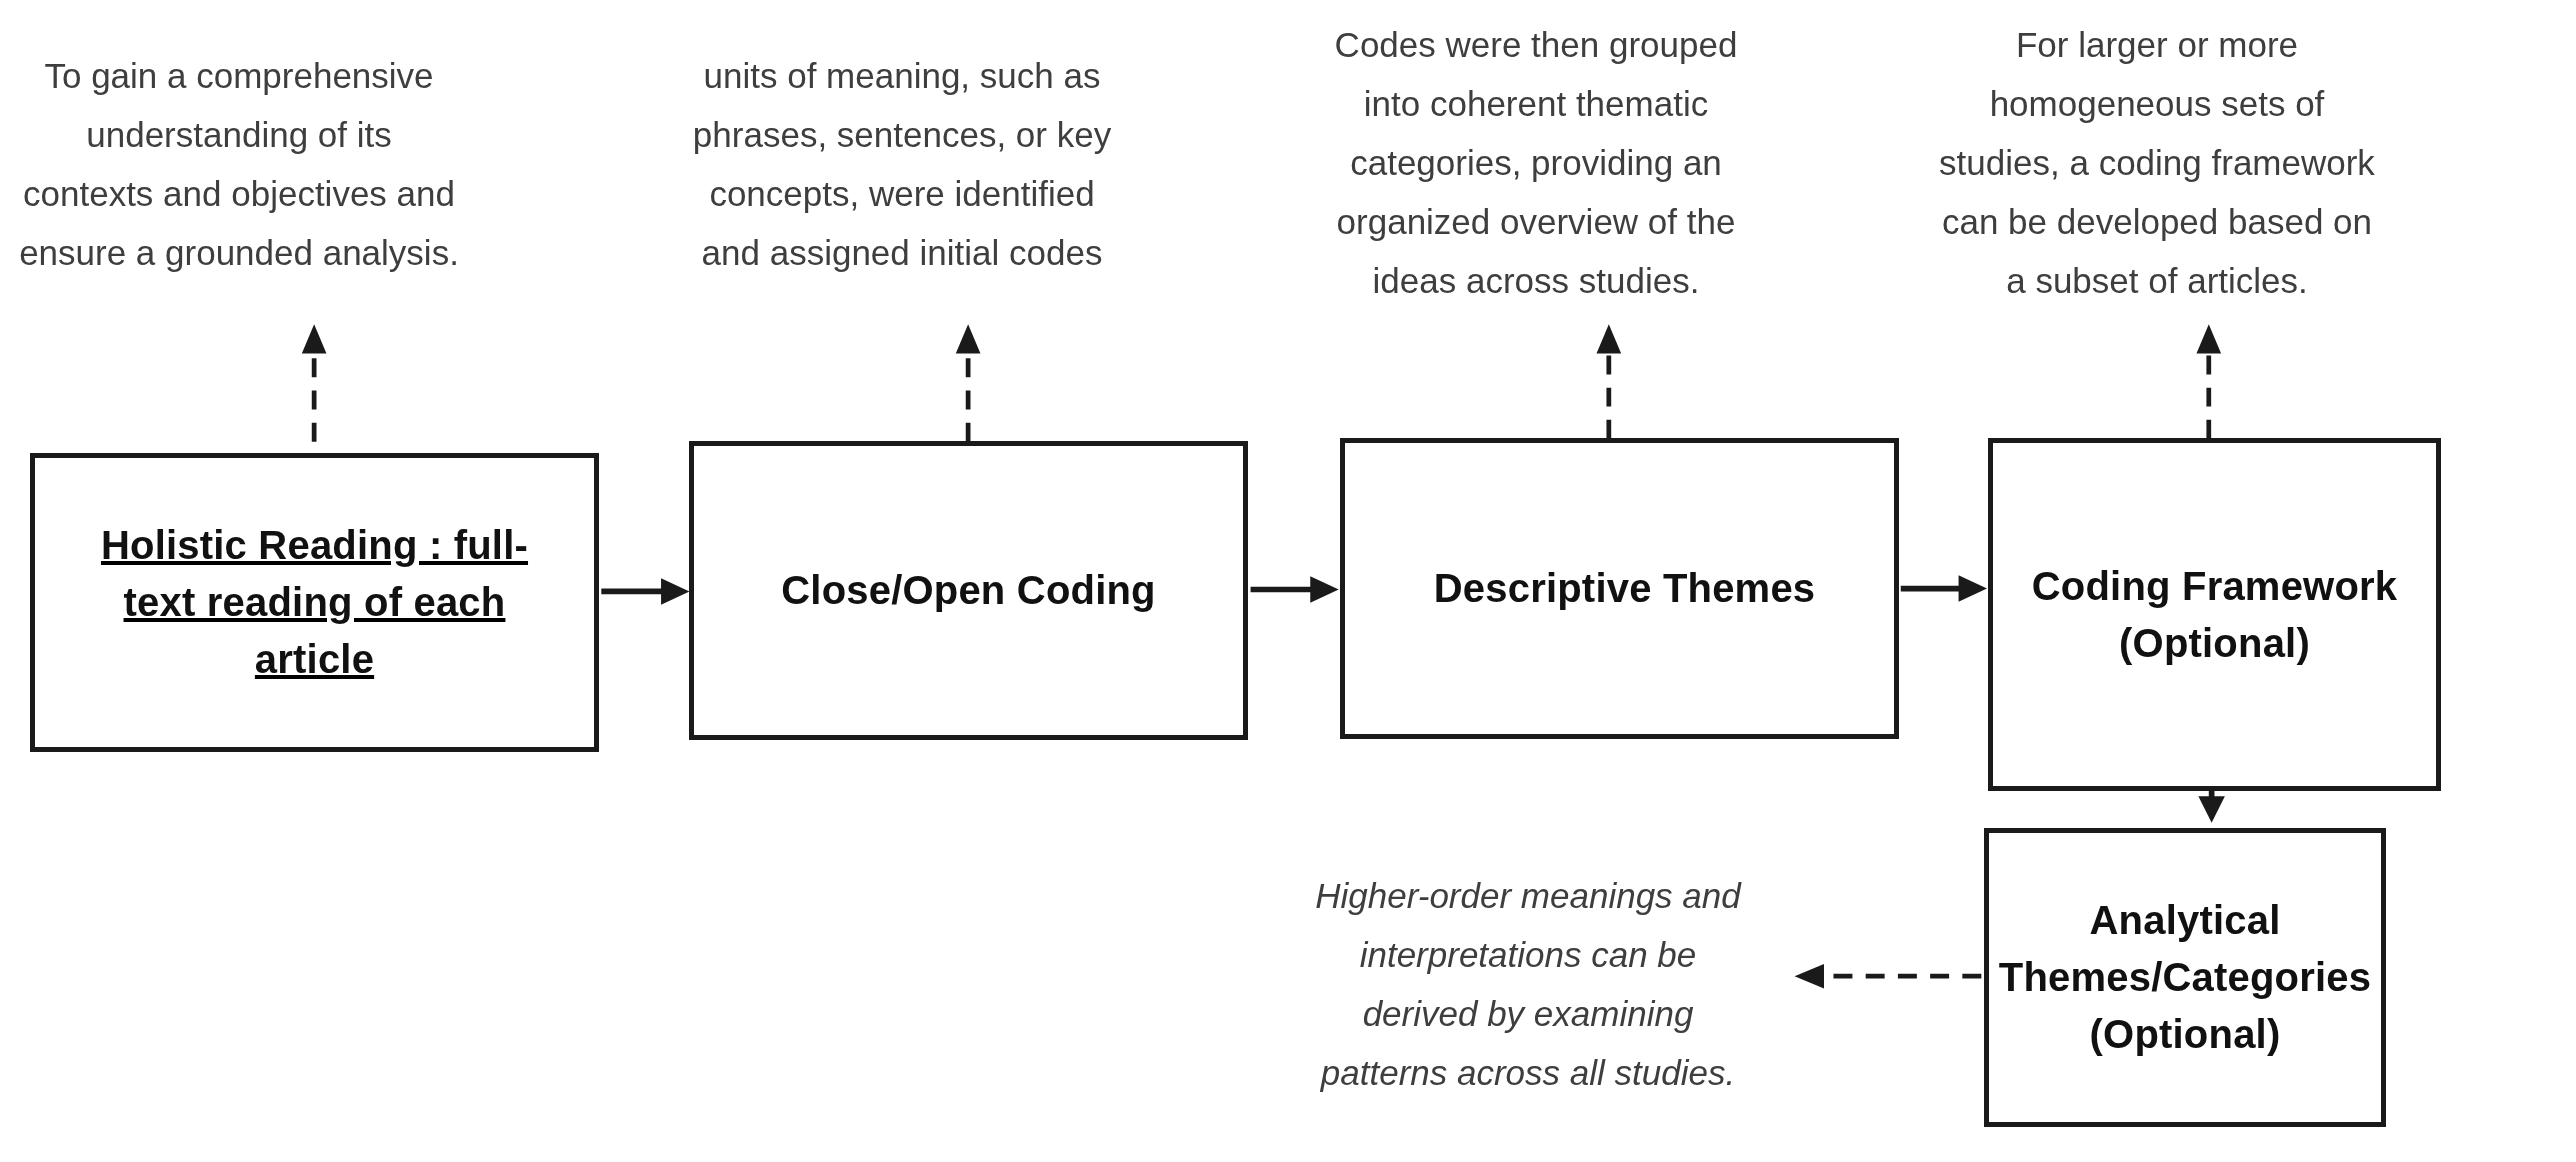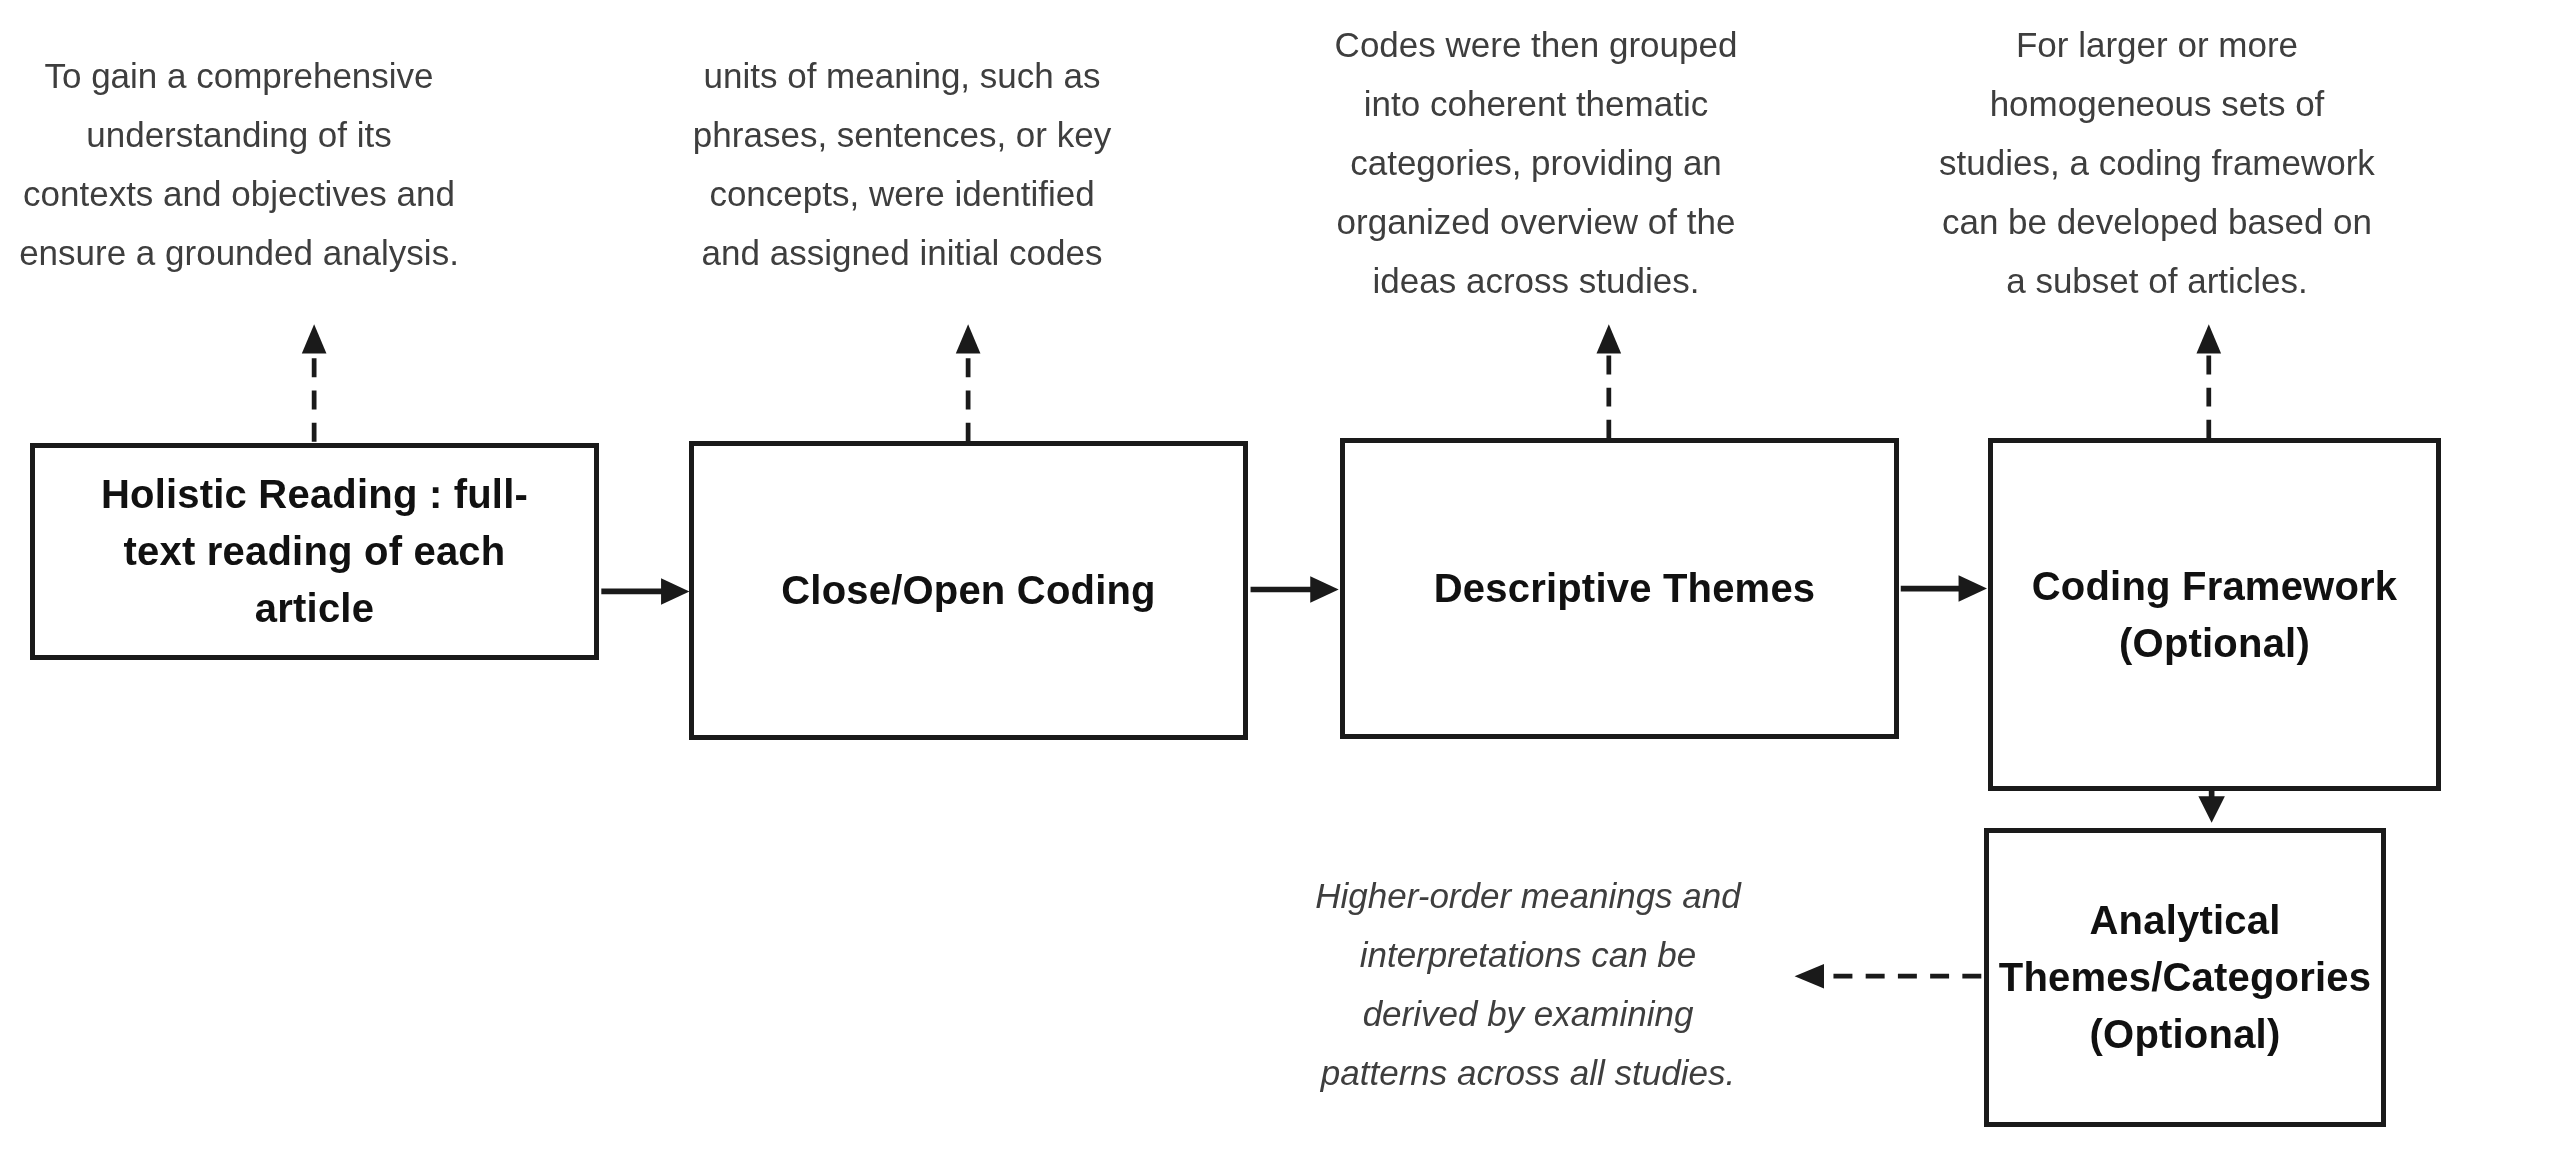--- a/index.html
+++ b/index.html
@@ -46,21 +46,21 @@
   }
   .arrow-layer {
     position: absolute;
     left: 0;
     top: 0;
     width: 2576px;
     height: 1162px;
     z-index: 1;
   }
   
-  #box-0 { left: 30px;   top: 443px; width: 569px; height: 217px; }
+  #box-0 { left: 30px;   top: 453px; width: 569px; height: 299px; text-decoration: underline; }
   #box-1 { left: 689px;  top: 441px; width: 559px; height: 299px; }
   #box-2 { left: 1340px; top: 438px; width: 559px; height: 301px; padding-left: 10px; }
   #box-3 { left: 1988px; top: 438px; width: 453px; height: 353px; }
   #box-4 { left: 1984px; top: 828px; width: 402px; height: 299px; }
   
   #note-0 { left: -17px;  top: 46px;  width: 512px; }
   #note-1 { left: 646px;  top: 46px;  width: 512px; }
   #note-2 { left: 1280px; top: 15px;  width: 512px; }
   #note-3 { left: 1901px; top: 15px;  width: 512px; }
   #note-4 { left: 1272px; top: 866px; width: 512px; font-style: italic; }

